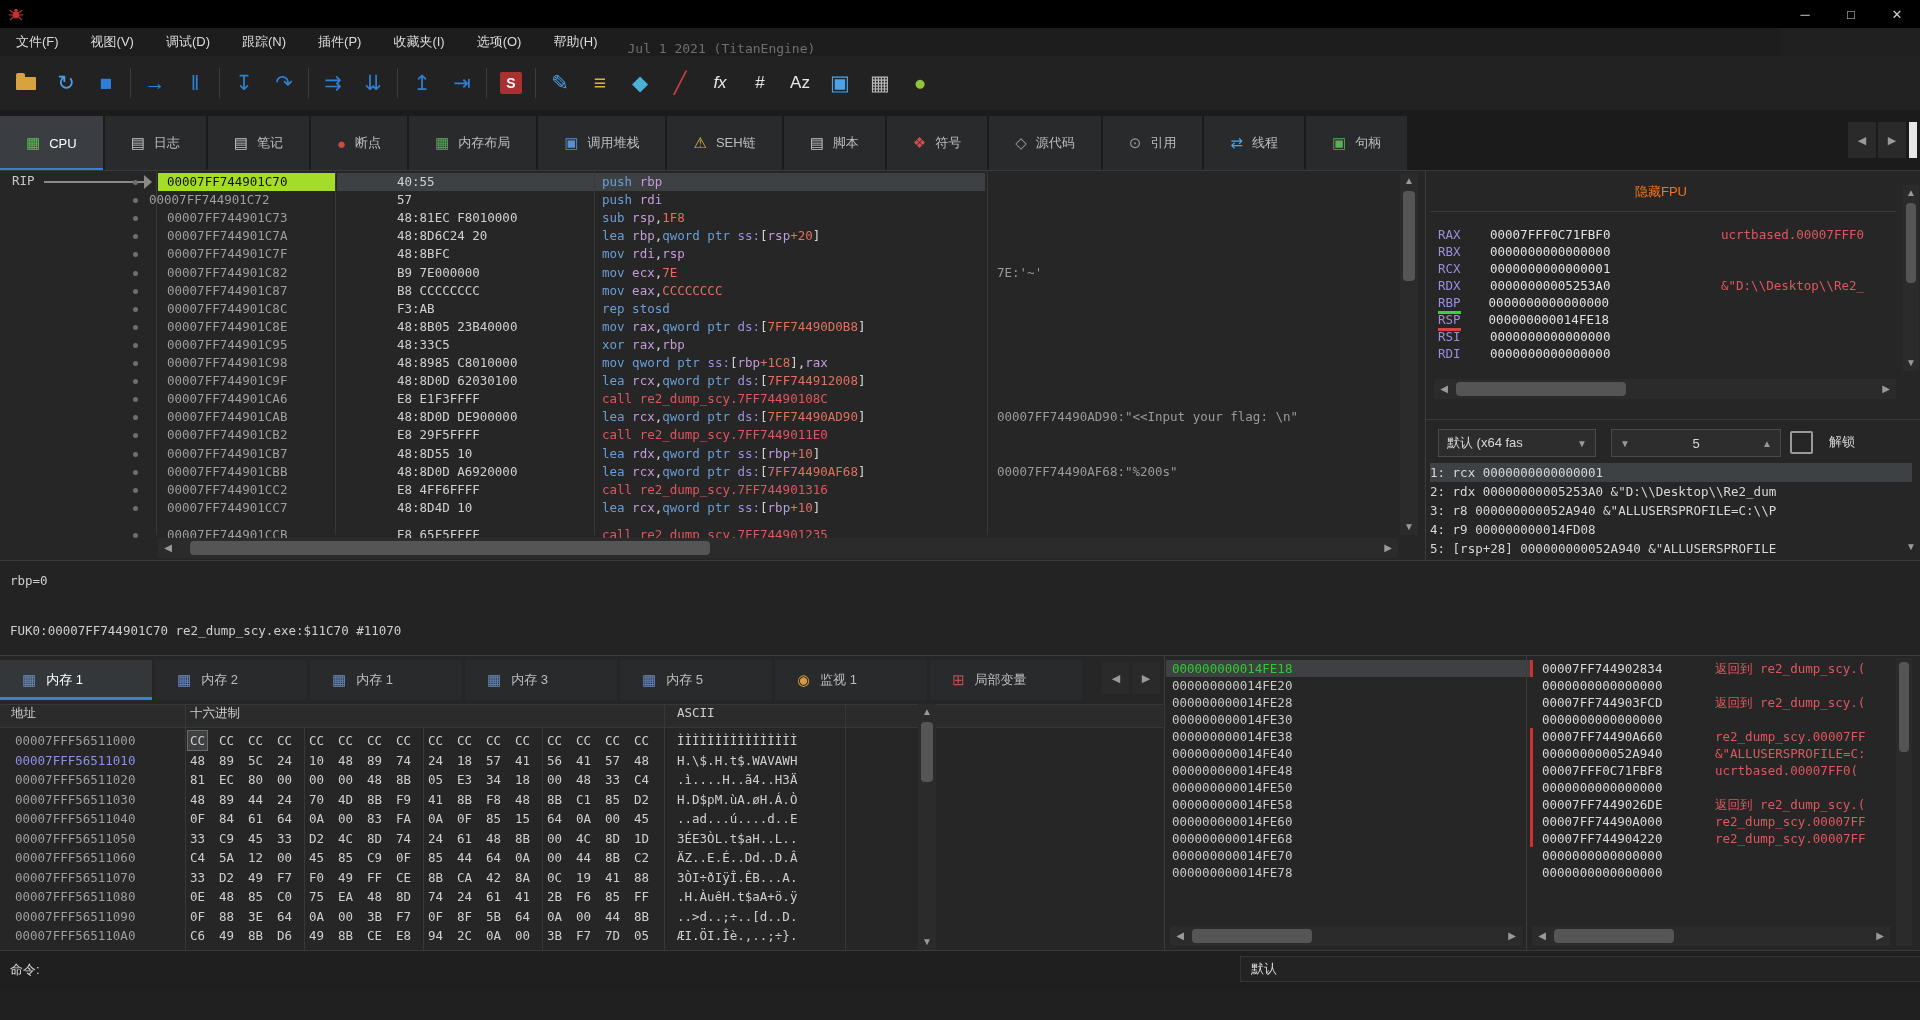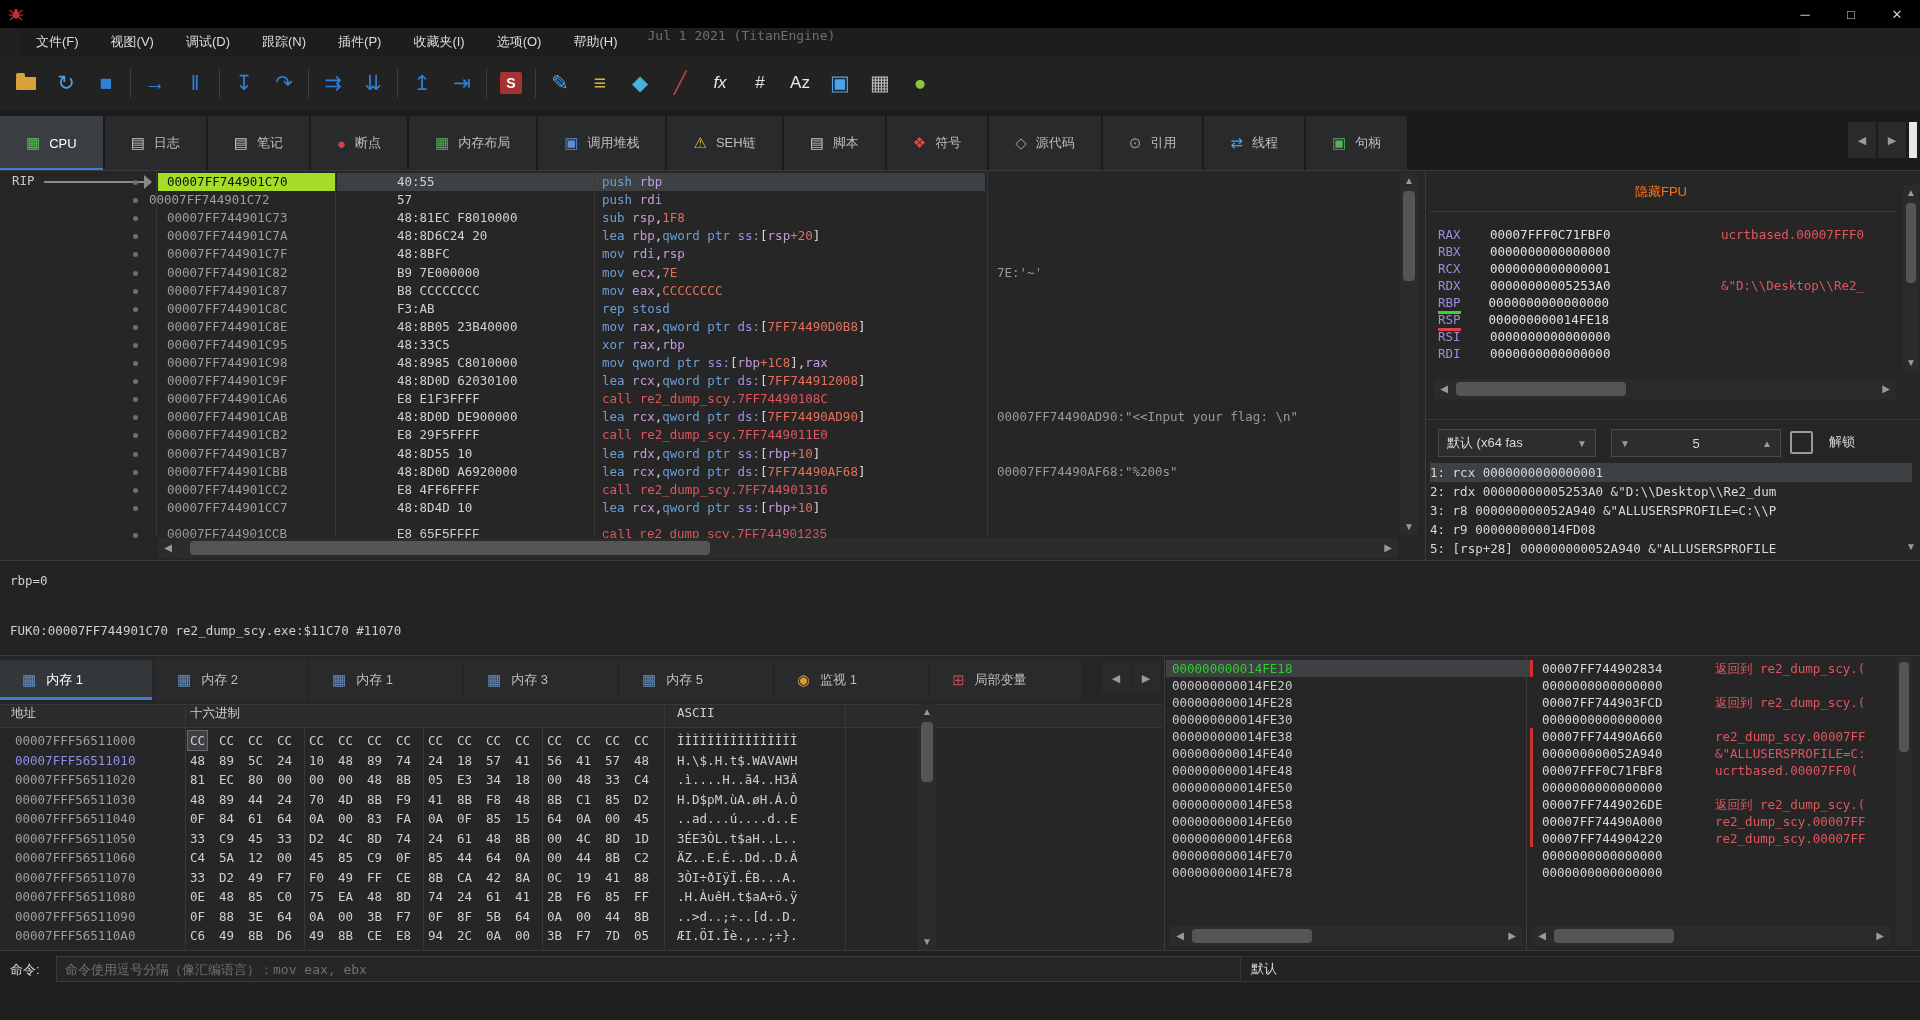--- a/index.html
+++ b/index.html
@@ -6,21 +6,21 @@
   #app{position:relative;width:1920px;height:1020px;background:#202020;overflow:hidden;
        font-family:"Liberation Sans",sans-serif;color:#d0d0d0;font-size:13px;}
   .mono{font-family:"DejaVu Sans Mono",monospace;}
   .abs{position:absolute;}
   
   #titlebar{position:absolute;left:0;top:0;width:1920px;height:28px;background:#000;display:flex;align-items:center;}
   #titlebar .title{color:#e8e8e8;font-size:13px;margin-left:6px;}
   .winbtn{width:46px;height:28px;display:flex;align-items:center;justify-content:center;color:#cfcfcf;font-size:13px;}
   #app-icon{width:16px;height:16px;margin-left:8px;}
   
-  #menubar{position:absolute;left:0;top:28px;width:1780px;height:28px;background:#1d1d1d;display:flex;align-items:flex-start;border-bottom:1px solid #161616;margin-left:20px;}
+  #menubar{position:absolute;left:0;top:28px;width:1780px;height:28px;background:#1d1d1d;display:flex;align-items:flex-end;border-bottom:1px solid #161616;}
   .menu-item{padding:0 16px;height:28px;line-height:28px;color:#dcdcdc;}
   #build-info{color:#6f6f6f;margin-left:14px;font-family:"DejaVu Sans Mono",monospace;font-size:13px;}
   
   #toolbar{position:absolute;left:0;top:56px;width:1920px;height:54px;background:#222;display:flex;align-items:center;}
   .tbicon{width:40px;height:40px;display:flex;align-items:center;justify-content:center;font-size:21px;}
   .tbsep{width:1px;height:30px;background:#3c3c3c;margin:0 4px;}
   .icon-folder{width:20px;height:13px;background:#d8a33c;border-radius:1px;position:relative;}
   .icon-folder:before{content:"";position:absolute;top:-4px;left:0;width:9px;height:4px;background:#d8a33c;border-radius:2px 2px 0 0;}
   .scylla{width:22px;height:22px;background:#a83232;color:#fff;font-weight:bold;font-size:14px;display:flex;align-items:center;justify-content:center;border-radius:2px;}
   
@@ -325,21 +325,21 @@
           <span class="addr" style="left: 167px;">00007FF744901CC2</span>
           <span class="bytes" style="left: 397px;">E8 4FF6FFFF</span>
           <span style="left: 602px; width: 380px; overflow: hidden;"><span class="tk-call" style="position: static; white-space: pre;">call re2_dump_scy.7FF744901316</span></span>
         </div>
         <div class="drow" style="top: 327.8px;">
           <div class="dot" style="left: 133px;"></div>
           <span class="addr" style="left: 167px;">00007FF744901CC7</span>
           <span class="bytes" style="left: 397px;">48:8D4D 10</span>
           <span style="left: 602px; width: 380px; overflow: hidden;"><span class="tk-mn" style="position: static; white-space: pre;">lea</span><span class="tk-t" style="position: static; white-space: pre;"> </span><span class="tk-reg" style="position: static; white-space: pre;">rcx</span><span class="tk-t" style="position: static; white-space: pre;">,</span><span class="tk-kw" style="position: static; white-space: pre;">qword ptr </span><span class="tk-seg" style="position: static; white-space: pre;">ss:</span><span class="tk-t" style="position: static; white-space: pre;">[</span><span class="tk-reg" style="position: static; white-space: pre;">rbp</span><span class="tk-num" style="position: static; white-space: pre;">+10</span><span class="tk-t" style="position: static; white-space: pre;">]</span></span>
         </div>
-        <div class="drow" style="top: 355px; font-family: Liberation Mono, monospace;">
+        <div class="drow" style="top: 355px;">
           <div class="dot" style="left: 133px;"></div>
           <span class="addr" style="left: 167px;">00007FF744901CCB</span>
           <span class="bytes" style="left: 397px;">E8 65F5FFFF</span>
           <span style="left: 602px; width: 380px; overflow: hidden;"><span class="tk-call" style="position: static; white-space: pre;">call re2_dump_scy.7FF744901235</span></span>
         </div>
       </div>
 
     <div class="vline" style="left:156px;top:0;height:364px;"></div>
     <div class="vline" style="left:335px;top:0;height:364px;"></div>
     <div class="vline" style="left:594px;top:0;height:364px;"></div>
@@ -522,20 +522,19 @@
       <div class="sb-thumb" style="left:22px;top:3px;width:120px;height:14px;"></div>
       <div class="sb-arrow" style="left:340px;top:2px;">▶</div>
     </div>
     <div class="sb-track" style="left:1896px;top:2px;width:16px;height:288px;">
       <div class="sb-thumb" style="left:3px;top:4px;width:10px;height:90px;"></div>
     </div>
   </div>
 
   <div id="cmdbar">
     <span style="margin-left:10px;color:#d8d8d8;">命令:</span>
-    <input id="cmd-input" type="text" placeholder="命令使用逗号分隔（像汇编语言）：mov eax, ebx" style="">
     <div id="cmd-mode">
         <span>默认</span>
       </div>
   </div>
 
 
 </div>
 
 </body></html>

